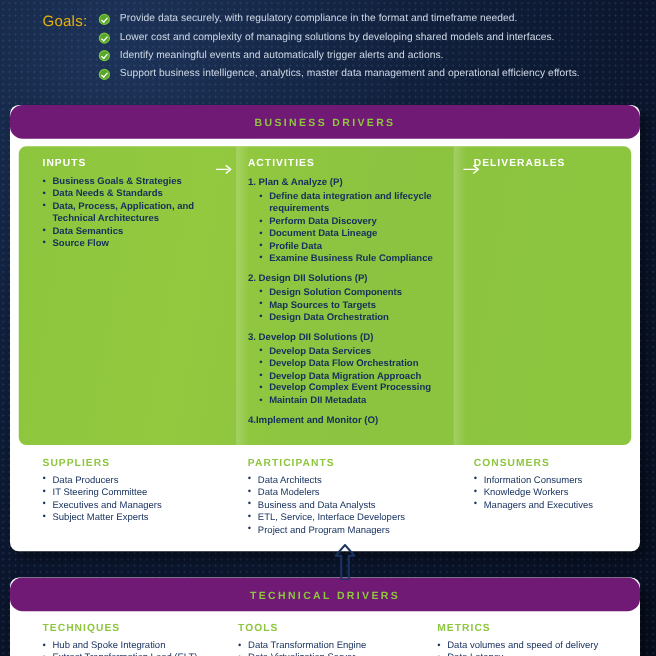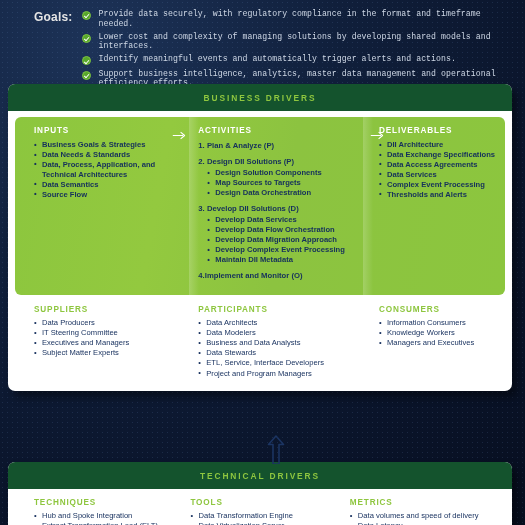--- a/index.html
+++ b/index.html
@@ -37,34 +37,33 @@
   #goals {
     position: absolute;
     left: 0; top: 0; right: 0;
     height: 78px;
     z-index: 3;
     padding: 9px 14px 0 34px;
     display: flex;
     align-items: flex-start;
   }
   #goals .goals-label {
-    color: #e5e5e5;
+    color: #eab308;
     font-size: 12px;
-    font-weight: bold;
+    font-weight: normal;
     letter-spacing: .2px;
     margin-right: 9px;
     padding-top: 1px;
     white-space: nowrap;
   }
   #goals ul { list-style: none; }
   #goals li {
     display: flex;
-    align-items: flex-start;
+    align-items: flex-end;
     margin-bottom: 3.5px;
-    font-family: Liberation Mono, monospace;
   }
   .check {
     flex: 0 0 auto;
     width: 9px; height: 9px;
     border-radius: 50%;
     background: #58a72b;
     border: 1px solid #7cc242;
     margin: 2px 8px 0 0;
     position: relative;
   }
@@ -90,25 +89,26 @@
     left: 8px; top: 84px;
     width: 504px;
     z-index: 4;
     background: #ffffff;
     border-radius: 7px;
     box-shadow: 5px 6px 10px rgba(0,0,0,.45);
     overflow: hidden;
   }
 
   .band {
-    background: #14532d;
+    background: #701a75;
     height: 27px;
     display: flex;
     align-items: center;
     justify-content: center;
+    border-radius: 10px;
   }
   .band-title {
     color: #8ec63f;
     font-size: 8.4px;
     font-weight: bold;
     letter-spacing: 1.9px;
   }
 
   
   #green-panel {
@@ -289,20 +289,27 @@
         <li>Data, Process, Application, and Technical Architectures</li>
         <li>Data Semantics</li>
         <li>Source Flow</li>
       </ul>
     </div>
 
     <div class="gcol" id="col-activities">
       <h3>ACTIVITIES</h3>
 
       <div class="num-item">1. Plan &amp; Analyze (P)</div>
+      <ul class="sub-list">
+        <li>Define data integration and lifecycle requirements</li>
+        <li>Perform Data Discovery</li>
+        <li>Document Data Lineage</li>
+        <li>Profile Data</li>
+        <li>Examine Business Rule Compliance</li>
+      </ul>
 
       <div class="num-item">2. Design DII Solutions (P)</div>
       <ul class="sub-list">
         <li>Design Solution Components</li>
         <li>Map Sources to Targets</li>
         <li>Design Data Orchestration</li>
       </ul>
 
       <div class="num-item">3. Develop DII Solutions (D)</div>
       <ul class="sub-list">
@@ -311,49 +318,40 @@
         <li>Develop Data Migration Approach</li>
         <li>Develop Complex Event Processing</li>
         <li>Maintain DII Metadata</li>
       </ul>
 
       <div class="num-item">4.Implement and Monitor (O)</div>
     </div>
 
     <div class="gcol" id="col-deliverables">
       <h3>DELIVERABLES</h3>
-      <ul>
-        <li>DII Architecture</li>
-        <li>Data Exchange Specifications</li>
-        <li>Data Access Agreements</li>
-        <li>Data Services</li>
-        <li>Complex Event Processing</li>
-        <li>Thresholds and Alerts</li>
-      </ul>
     </div>
   </div>
 
   <div id="white-row">
     <div class="wcol" id="wcol-suppliers">
       <h3>SUPPLIERS</h3>
       <ul>
         <li>Data Producers</li>
         <li>IT Steering Committee</li>
         <li>Executives and Managers</li>
         <li>Subject Matter Experts</li>
       </ul>
     </div>
 
     <div class="wcol" id="wcol-participants">
       <h3>PARTICIPANTS</h3>
       <ul>
         <li>Data Architects</li>
         <li>Data Modelers</li>
         <li>Business and Data Analysts</li>
-        <li>Data Stewards</li>
         <li>ETL, Service, Interface Developers</li>
         <li>Project and Program Managers</li>
       </ul>
     </div>
 
     <div class="wcol" id="wcol-consumers">
       <h3>CONSUMERS</h3>
       <ul>
         <li>Information Consumers</li>
         <li>Knowledge Workers</li>

